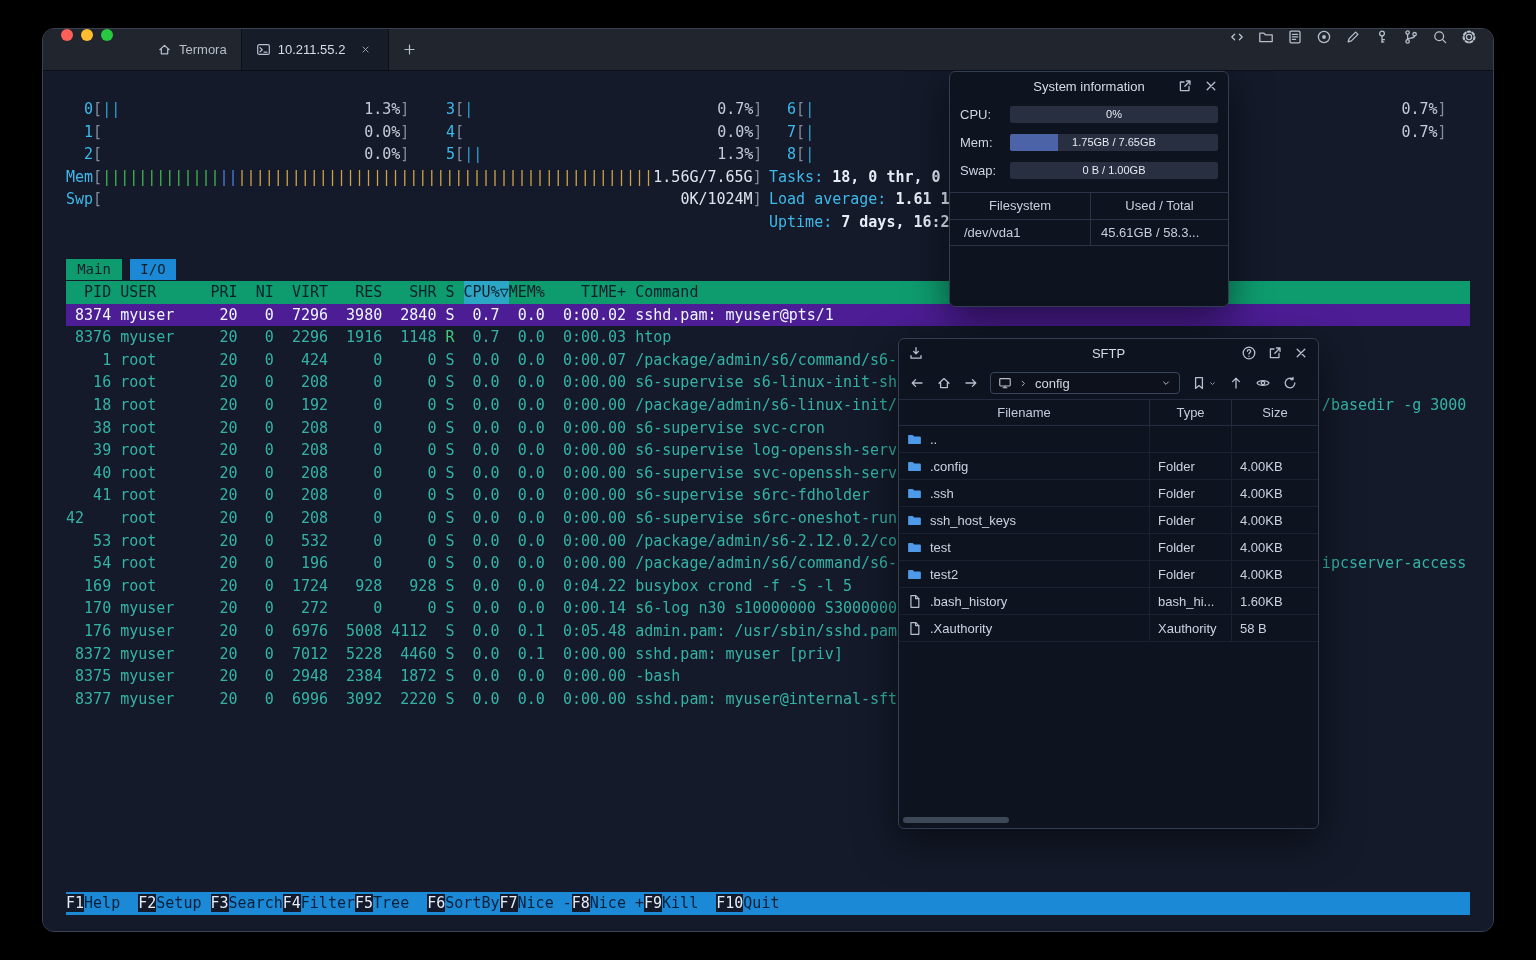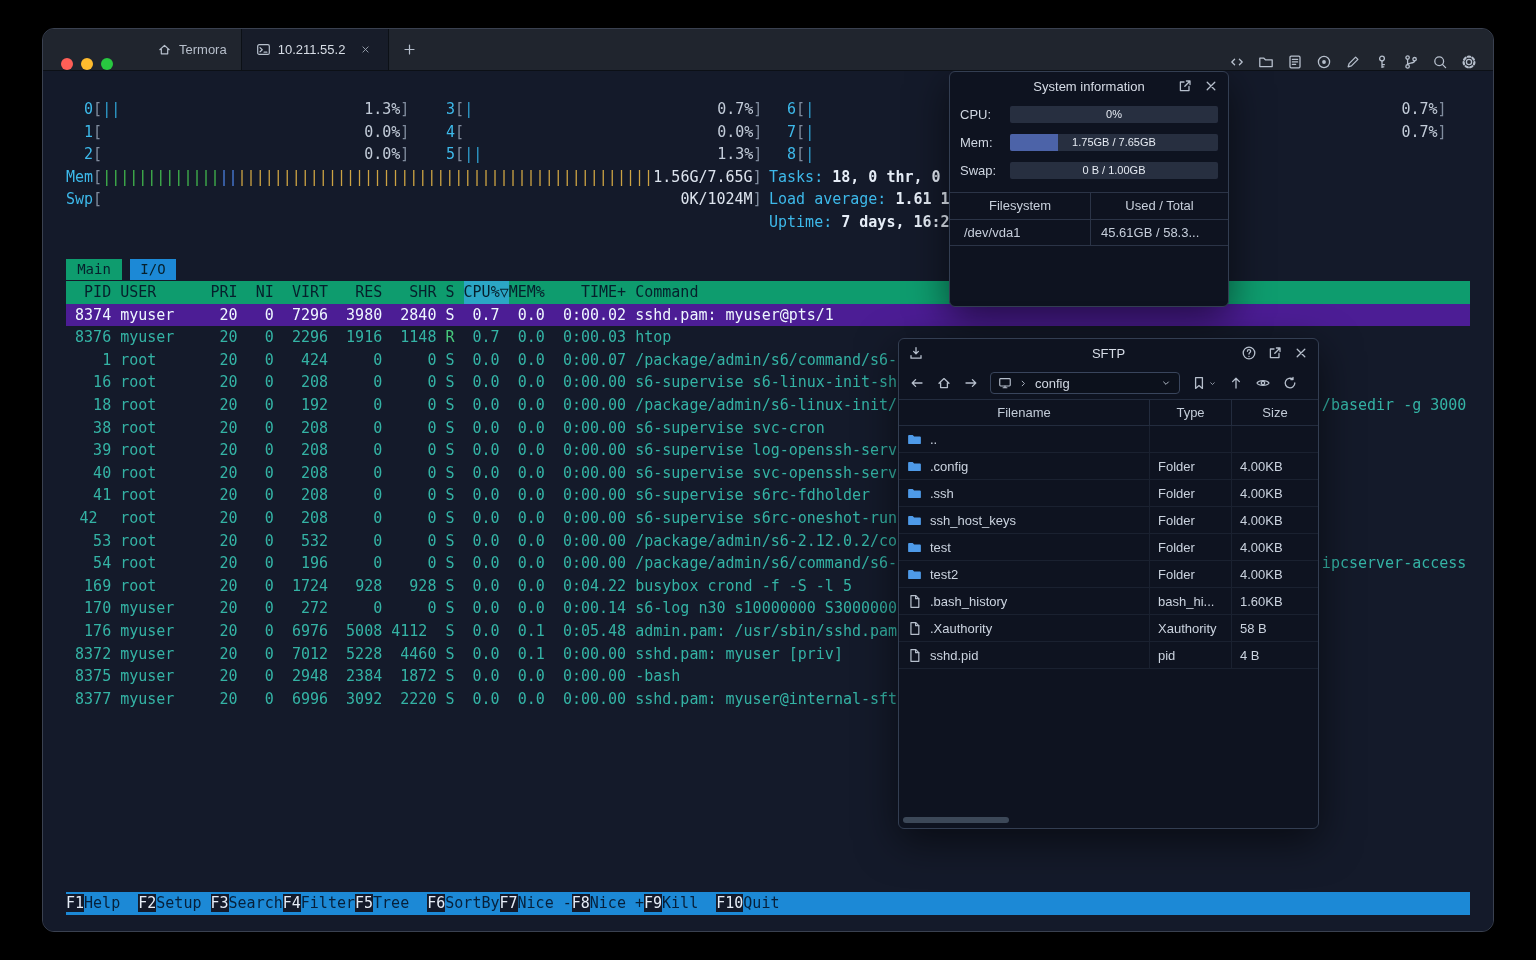--- a/index.html
+++ b/index.html
@@ -1,21 +1,21 @@
 <!DOCTYPE html>
 <html><head>
 <meta charset="utf-8">
 <style>
   *{margin:0;padding:0;box-sizing:border-box}
   html,body{width:1536px;height:960px;background:#000;overflow:hidden;font-family:"Liberation Sans",sans-serif}
   .stage{position:relative;width:1536px;height:960px;background:#000}
   .window{position:absolute;left:42px;top:28px;width:1452px;height:904px;background:#141a2a;
     border-radius:12px;border:1px solid #3a4150;box-shadow:0 18px 60px rgba(0,0,0,.7);overflow:hidden}
   
-  .titlebar{position:absolute;left:0;top:0;right:0;height:42px;background:#20252e;border-bottom:1px solid #0c1016;display:flex;align-items:flex-end;z-index:30}
+  .titlebar{position:absolute;left:0;top:0;right:0;height:42px;background:#20252e;border-bottom:1px solid #0c1016;display:flex;align-items:flex-start;z-index:30}
   .traffic{display:flex;gap:8px;padding-left:18px}
   .tl{width:12px;height:12px;border-radius:50%;display:block}
   .red{background:#ff5f57}.yellow{background:#febc2e}.green{background:#28c840}
   .tabs{display:flex;align-items:stretch;height:100%;margin-left:30px}
   .ttab{display:flex;align-items:center;gap:7px;padding:0 14px;color:#b7bfcb;font-size:13px;white-space:nowrap}
   .ttab.active{background:#171c29;border-left:1px solid #0c1016;border-right:1px solid #0c1016;color:#d7dde6;min-width:148px}
   .tclose{margin-left:8px;display:flex;opacity:.85}
   .newtab{display:flex;align-items:center;padding:0 13px}
   .tb-spacer{flex:1}
   .tb-icons{display:flex;gap:13px;align-items:center;padding-right:16px}
@@ -330,21 +330,21 @@
           <span class="pc" style="left: 216.84px; width: 45.175px; text-align: right;">208</span>
           <span class="pc" style="left: 271.05px; width: 45.175px; text-align: right;">0</span>
           <span class="pc" style="left: 325.26px; width: 45.175px; text-align: right;">0</span>
           <span class="pc" style="left: 379.47px; width: 9.035px; text-align: left;">S</span>
           <span class="pc" style="left: 397.54px; width: 36.14px; text-align: right;">0.0</span>
           <span class="pc" style="left: 442.715px; width: 36.14px; text-align: right;">0.0</span>
           <span class="pc" style="left: 487.89px; width: 72.28px; text-align: right;">0:00.00</span>
           <span class="pc" style="left: 569.205px;">s6-supervise s6rc-fdholder</span>
         </div>
         <div class="prow" style="top: 436px;">
-          <span class="pc" style="left: 0px; width: 45.175px; text-align: center;">42</span>
+          <span class="pc" style="left: 0px; width: 45.175px; text-align: left;">42</span>
           <span class="pc" style="left: 54.21px; width: 81.315px; text-align: left;">root</span>
           <span class="pc" style="left: 144.56px; width: 27.105px; text-align: right;">20</span>
           <span class="pc" style="left: 180.7px; width: 27.105px; text-align: right;">0</span>
           <span class="pc" style="left: 216.84px; width: 45.175px; text-align: right;">208</span>
           <span class="pc" style="left: 271.05px; width: 45.175px; text-align: right;">0</span>
           <span class="pc" style="left: 325.26px; width: 45.175px; text-align: right;">0</span>
           <span class="pc" style="left: 379.47px; width: 9.035px; text-align: left;">S</span>
           <span class="pc" style="left: 397.54px; width: 36.14px; text-align: right;">0.0</span>
           <span class="pc" style="left: 442.715px; width: 36.14px; text-align: right;">0.0</span>
           <span class="pc" style="left: 487.89px; width: 72.28px; text-align: right;">0:00.00</span>
@@ -708,33 +708,20 @@
                 <svg width="15" height="15" viewBox="0 0 16 16" fill="none" stroke="#b6bfcc" stroke-width="1.3" stroke-linecap="round" stroke-linejoin="round">
                   <path d="M4.2 1.8h5.2L12.6 5v9.2H4.2z"></path>
                   <path d="M9.2 1.8V5h3.4"></path>
                 </svg>
               </span>
               <span>.Xauthority</span>
             </span>
             <span class="fcell">Xauthority</span>
             <span class="fcell">58 B</span>
           </div>
-          <div class="frow">
-            <span class="fname">
-              <span class="pic">
-                <svg width="15" height="15" viewBox="0 0 16 16" fill="none" stroke="#b6bfcc" stroke-width="1.3" stroke-linecap="round" stroke-linejoin="round">
-                  <path d="M4.2 1.8h5.2L12.6 5v9.2H4.2z"></path>
-                  <path d="M9.2 1.8V5h3.4"></path>
-                </svg>
-              </span>
-              <span>sshd.pid</span>
-            </span>
-            <span class="fcell">pid</span>
-            <span class="fcell">4 B</span>
-          </div>
         </div>
       <div class="hscroll">
         <div class="hthumb"></div>
       </div>
     </div>
 
   </div>
 </div>
 
 </body></html>

